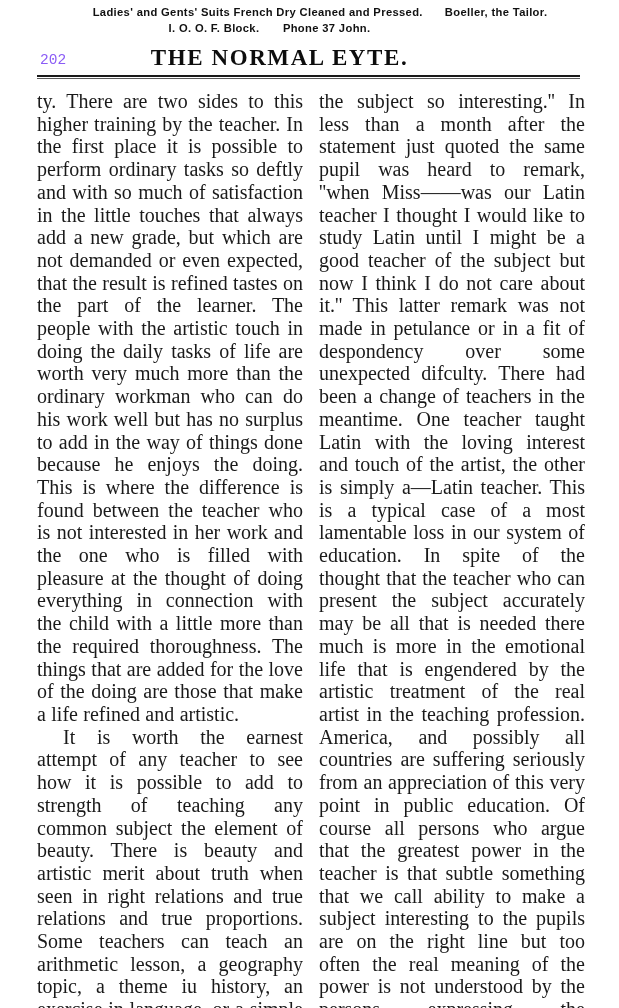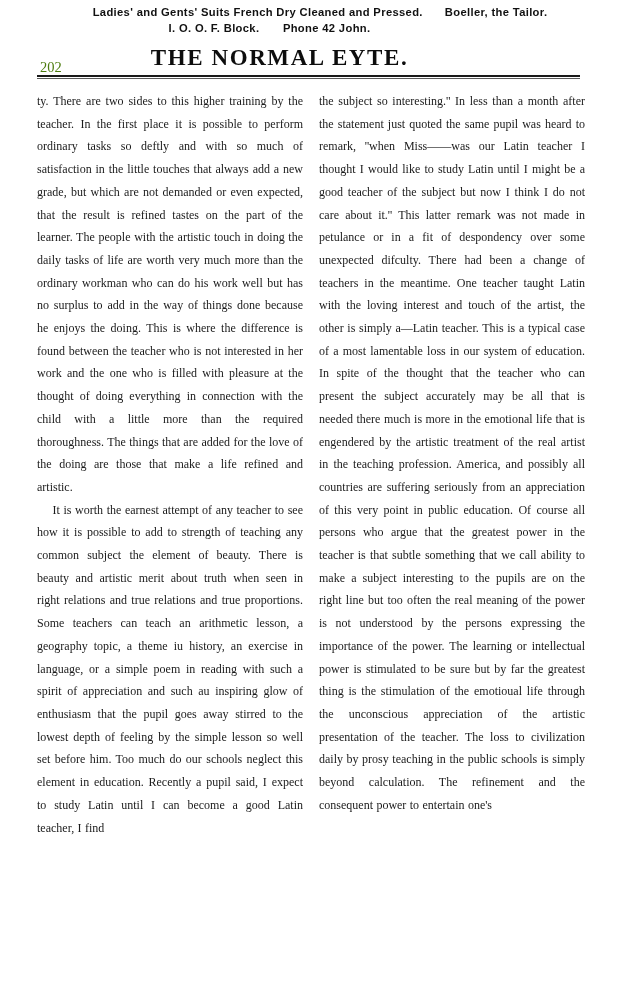--- a/index.html
+++ b/index.html
@@ -56,25 +56,25 @@
 
   
   .masthead {
     position: relative;
     margin-top: 9px;
     height: 30px;
   }
   .folio {
     position: absolute;
     left: 40px;
-    top: 16px;
-    font-family: Liberation Serif, serif;
+    top: 9px;
+    font-family: Liberation Mono, monospace;
     font-size: 14.5px;
     font-weight: normal;
-    color: #4d7c0f;
+    color: #8b5cf6;
   }
   .journal-title {
     text-align: center;
     font-size: 23px;
     letter-spacing: 1.6px;
     color: #0d0d0d;
     padding-right: 60px;
     line-height: 30px;
     white-space: nowrap;
     font-weight: bold;
@@ -97,21 +97,21 @@
     padding: 0 37px 0 37px;
     gap: 16px;
     align-items: flex-start;
   }
   .column {
     width: 266px;
     flex: 0 0 266px;
   }
   .column p {
     margin: 0;
-    font-size: 12px;
+    font-size: 20px;
     line-height: 22.7px;
     text-align: justify;
     text-align-last: left;
     color: #1a1a1a;
     word-spacing: 0.4px;
     -webkit-hyphens: none;
     hyphens: none;
   }
   .column p + p {
     text-indent: 1.3em;
@@ -125,21 +125,21 @@
 
 <div class="page">
 
   <div class="ad-header">
     <div class="ad-line-1">
       <span class="ad-left">Ladies' and Gents' Suits French Dry Cleaned and Pressed.</span>
       <span class="ad-right">Boeller, the Tailor.</span>
     </div>
     <div class="ad-line-2">
       <span class="ad-block">I. O. O. F. Block.</span>
-      <span>Phone 42 John.</span>
+      <span>Phone 37 John.</span>
     </div>
   </div>
 
   <div class="masthead">
     <span class="folio">202</span>
     <div class="journal-title">THE NORMAL EYTE.</div>
   </div>
 
   <hr class="masthead-rule">
 

